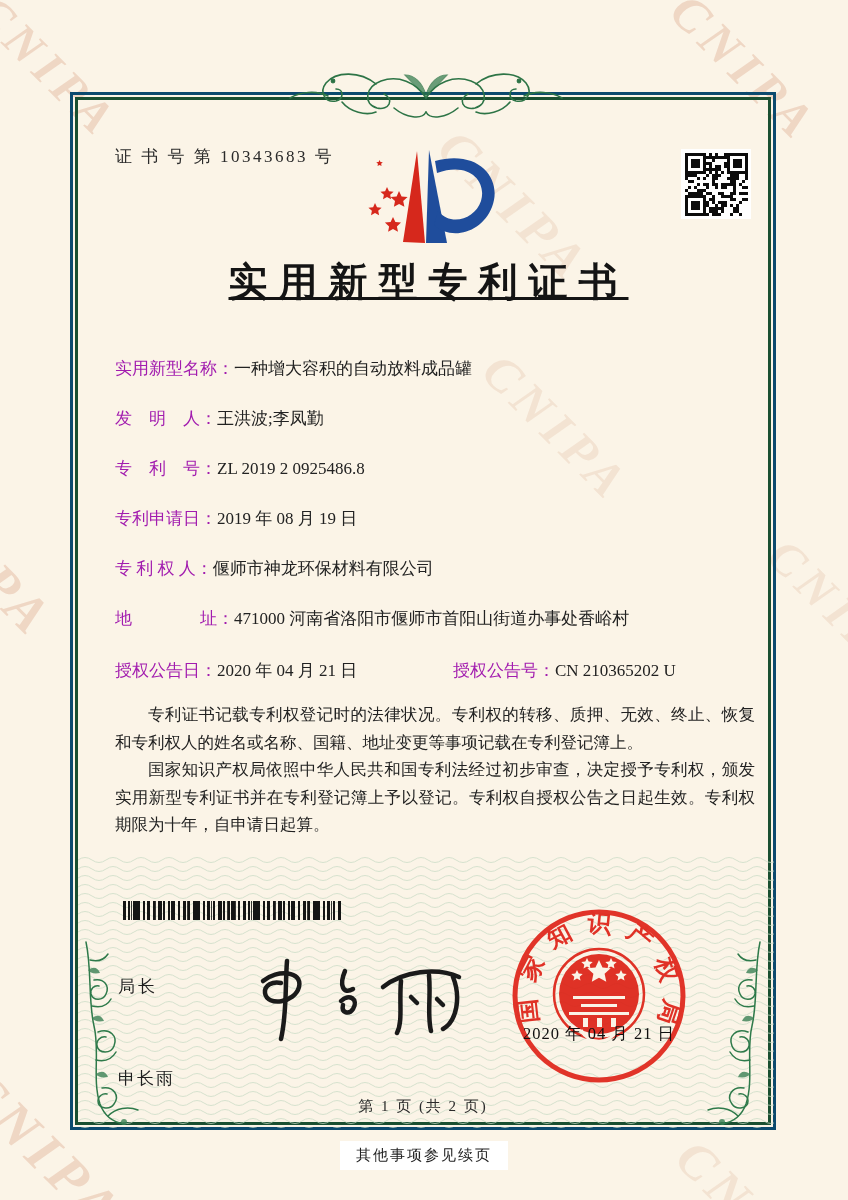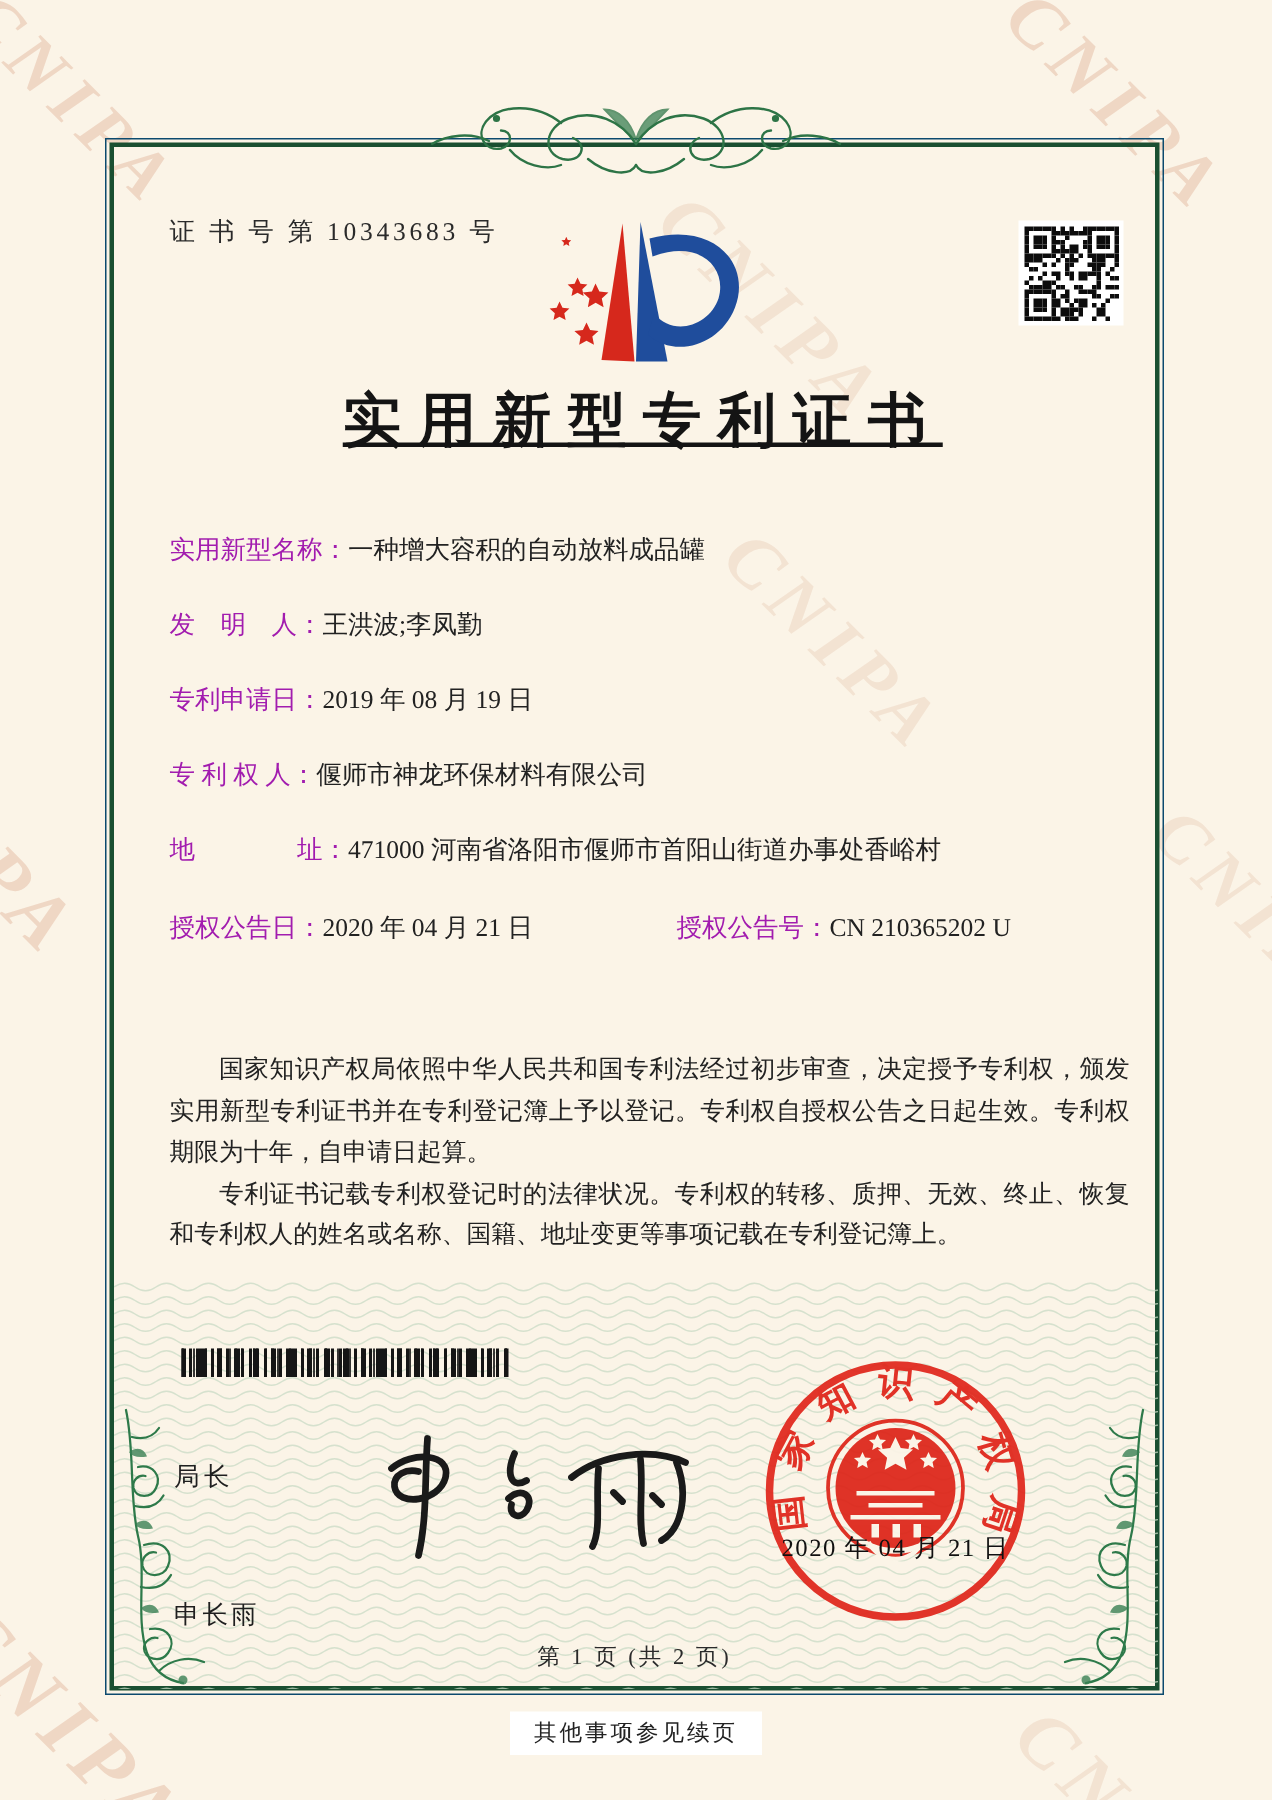--- a/index.html
+++ b/index.html
@@ -22,21 +22,21 @@
     transform-origin:0 0;
     transform:rotate(45deg);
     white-space:nowrap;
     user-select:none;
   }
   .wm.faint { color:rgba(216,158,130,0.20); }
   
   .cert {
     position:absolute; left:70px; top:92px;
     width:706px; height:1038px;
-    border:1px solid #0c4a6e;
+    border:3px solid #0c4a6e;
   }
   .cert-inner {
     position:absolute; inset:2px;
     border:3px solid #1a4f31;
   }
   .waves { position:absolute; left:5px; top:760px; width:696px; height:273px; pointer-events:none; }
   
   .cert-no {
     position:absolute; left:42px; top:50px;
     font-size:17px; letter-spacing:2.5px; color:#2a2a2a;
@@ -683,39 +683,42 @@
   <div class="title">实用新型专利证书</div>
 
   <div class="fields">
     <div class="frow">
       <span class="lab">实用新型名称：</span><span class="val">一种增大容积的自动放料成品罐</span>
     </div>
     <div class="frow">
       <span class="lab">发　明　人：</span><span class="val">王洪波;李凤勤</span>
     </div>
     <div class="frow">
+      <span class="lab">专　利　号：</span><span class="val">ZL 2019 2 0925486.8</span>
+    </div>
+    <div class="frow">
       <span class="lab">专利申请日：</span><span class="val">2019 年 08 月 19 日</span>
     </div>
     <div class="frow">
       <span class="lab">专 利 权 人：</span><span class="val">偃师市神龙环保材料有限公司</span>
     </div>
     <div class="frow addr">
       <span class="lab">地　　　　址：</span><span class="val">471000 河南省洛阳市偃师市首阳山街道办事处香峪村</span>
     </div>
     <div class="frow">
       <span class="lab">授权公告日：</span><span class="val">2020 年 04 月 21 日</span>
       <span class="second">
         <span class="lab">授权公告号：</span><span class="val">CN 210365202 U</span>
       </span>
     </div>
   </div>
 
   <div class="bodytext">
+    <p>专利证书记载专利权登记时的法律状况。专利权的转移、质押、无效、终止、恢复和专利权人的姓名或名称、国籍、地址变更等事项记载在专利登记簿上。</p>
     <p>国家知识产权局依照中华人民共和国专利法经过初步审查，决定授予专利权，颁发实用新型专利证书并在专利登记簿上予以登记。专利权自授权公告之日起生效。专利权期限为十年，自申请日起算。</p>
-    <p>专利证书记载专利权登记时的法律状况。专利权的转移、质押、无效、终止、恢复和专利权人的姓名或名称、国籍、地址变更等事项记载在专利登记簿上。</p>
   </div>
 
   <div class="barcode"></div>
 
   <div class="officer-title">局长</div>
   <div class="officer-name">申长雨</div>
 
   <svg class="signature" viewBox="0 0 240 100">
     <g stroke="#1a1a1a" fill="none" stroke-width="4.5" stroke-linecap="round" stroke-linejoin="round">
       <path d="M46 14 C44 40 46 66 40 92"></path>

